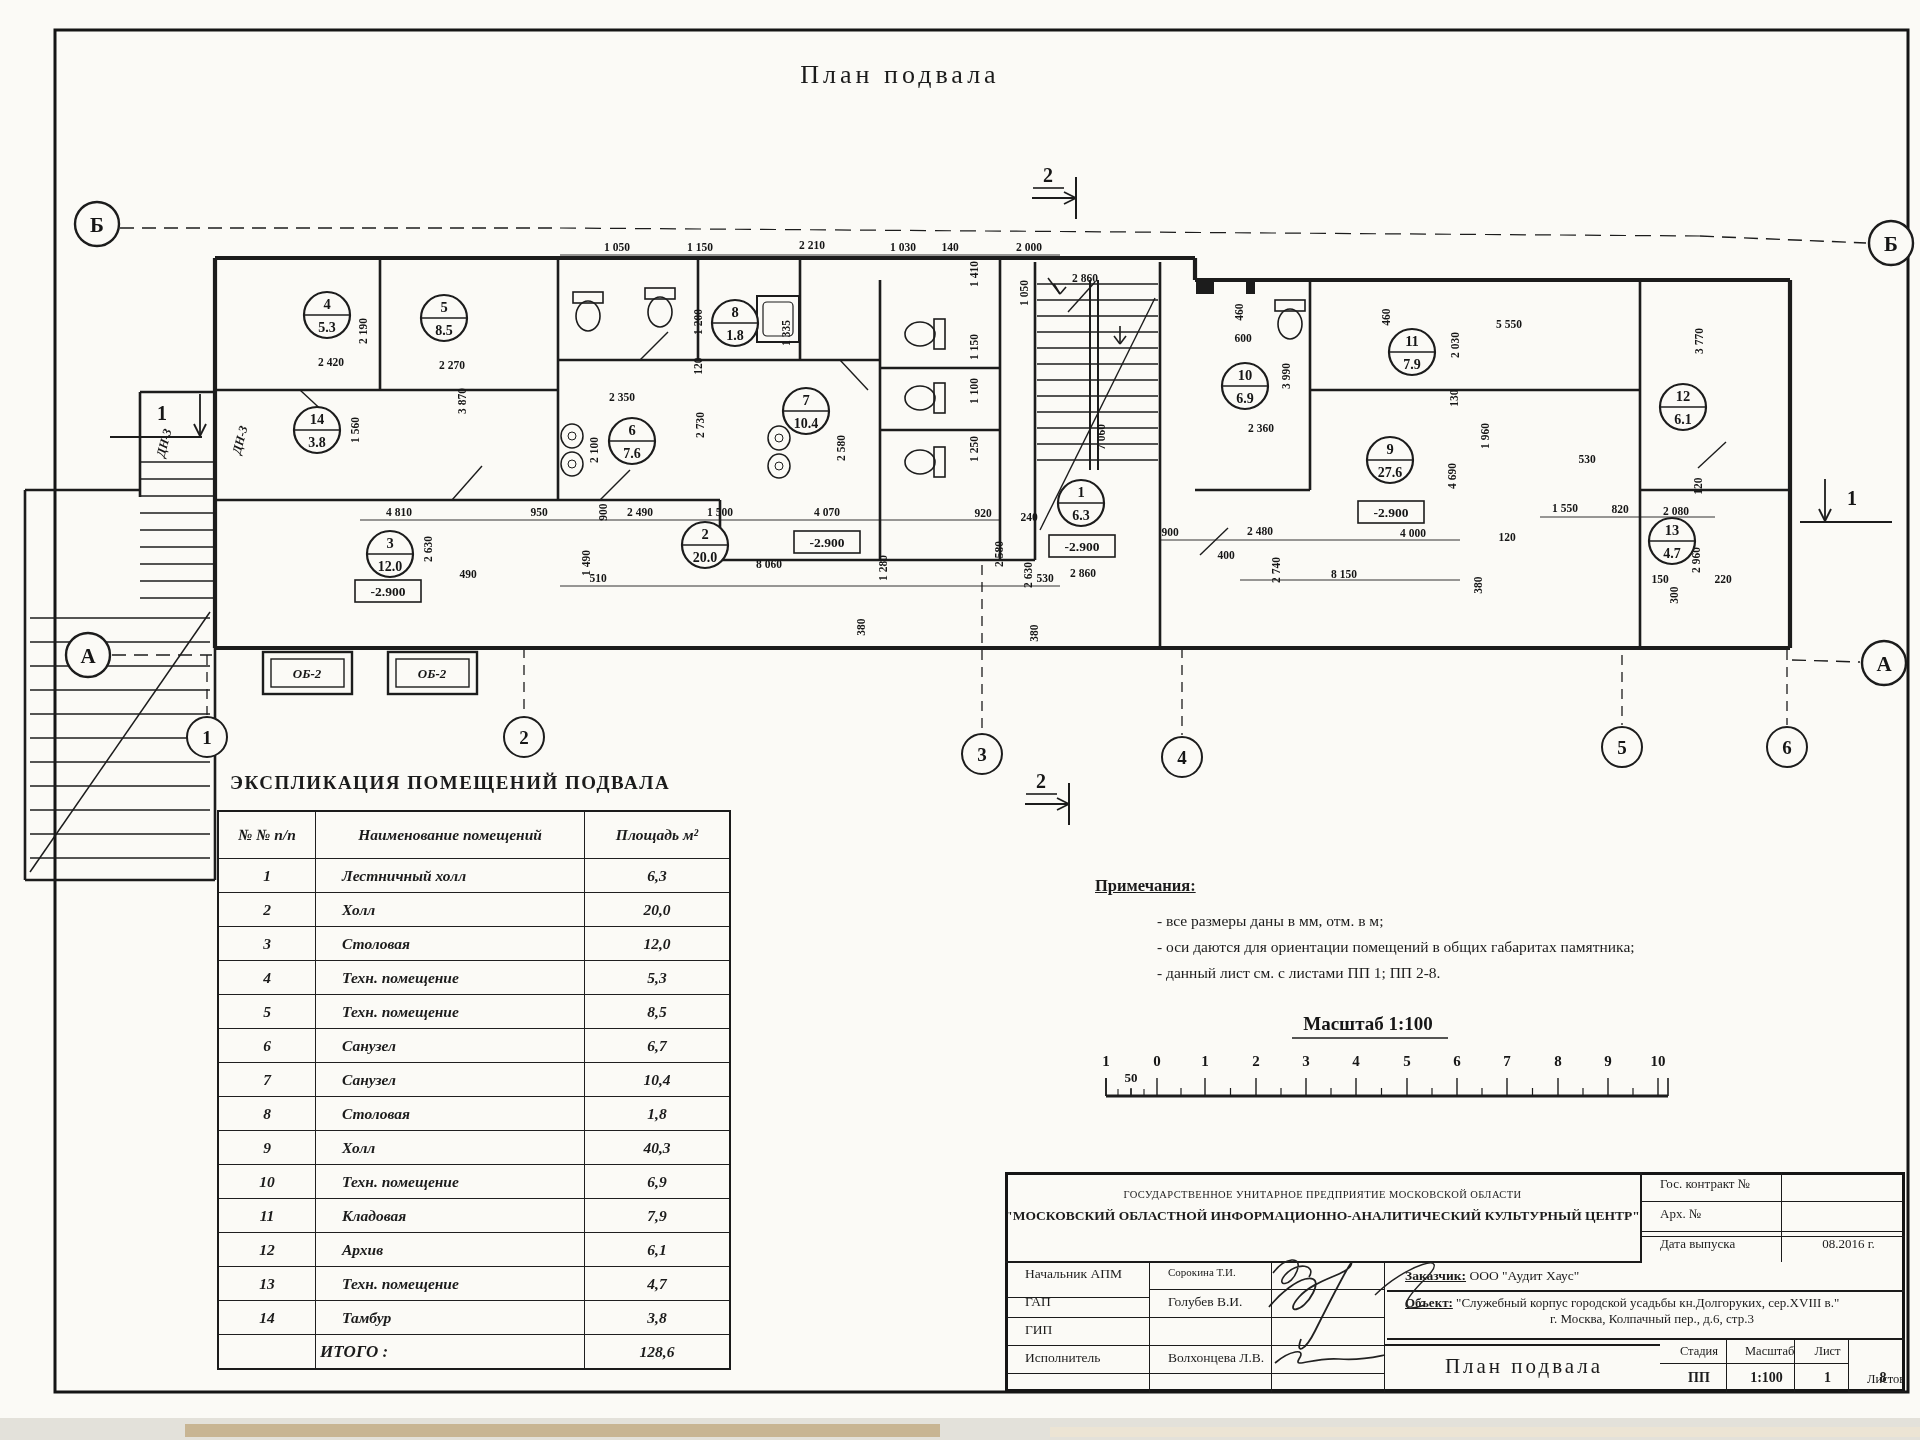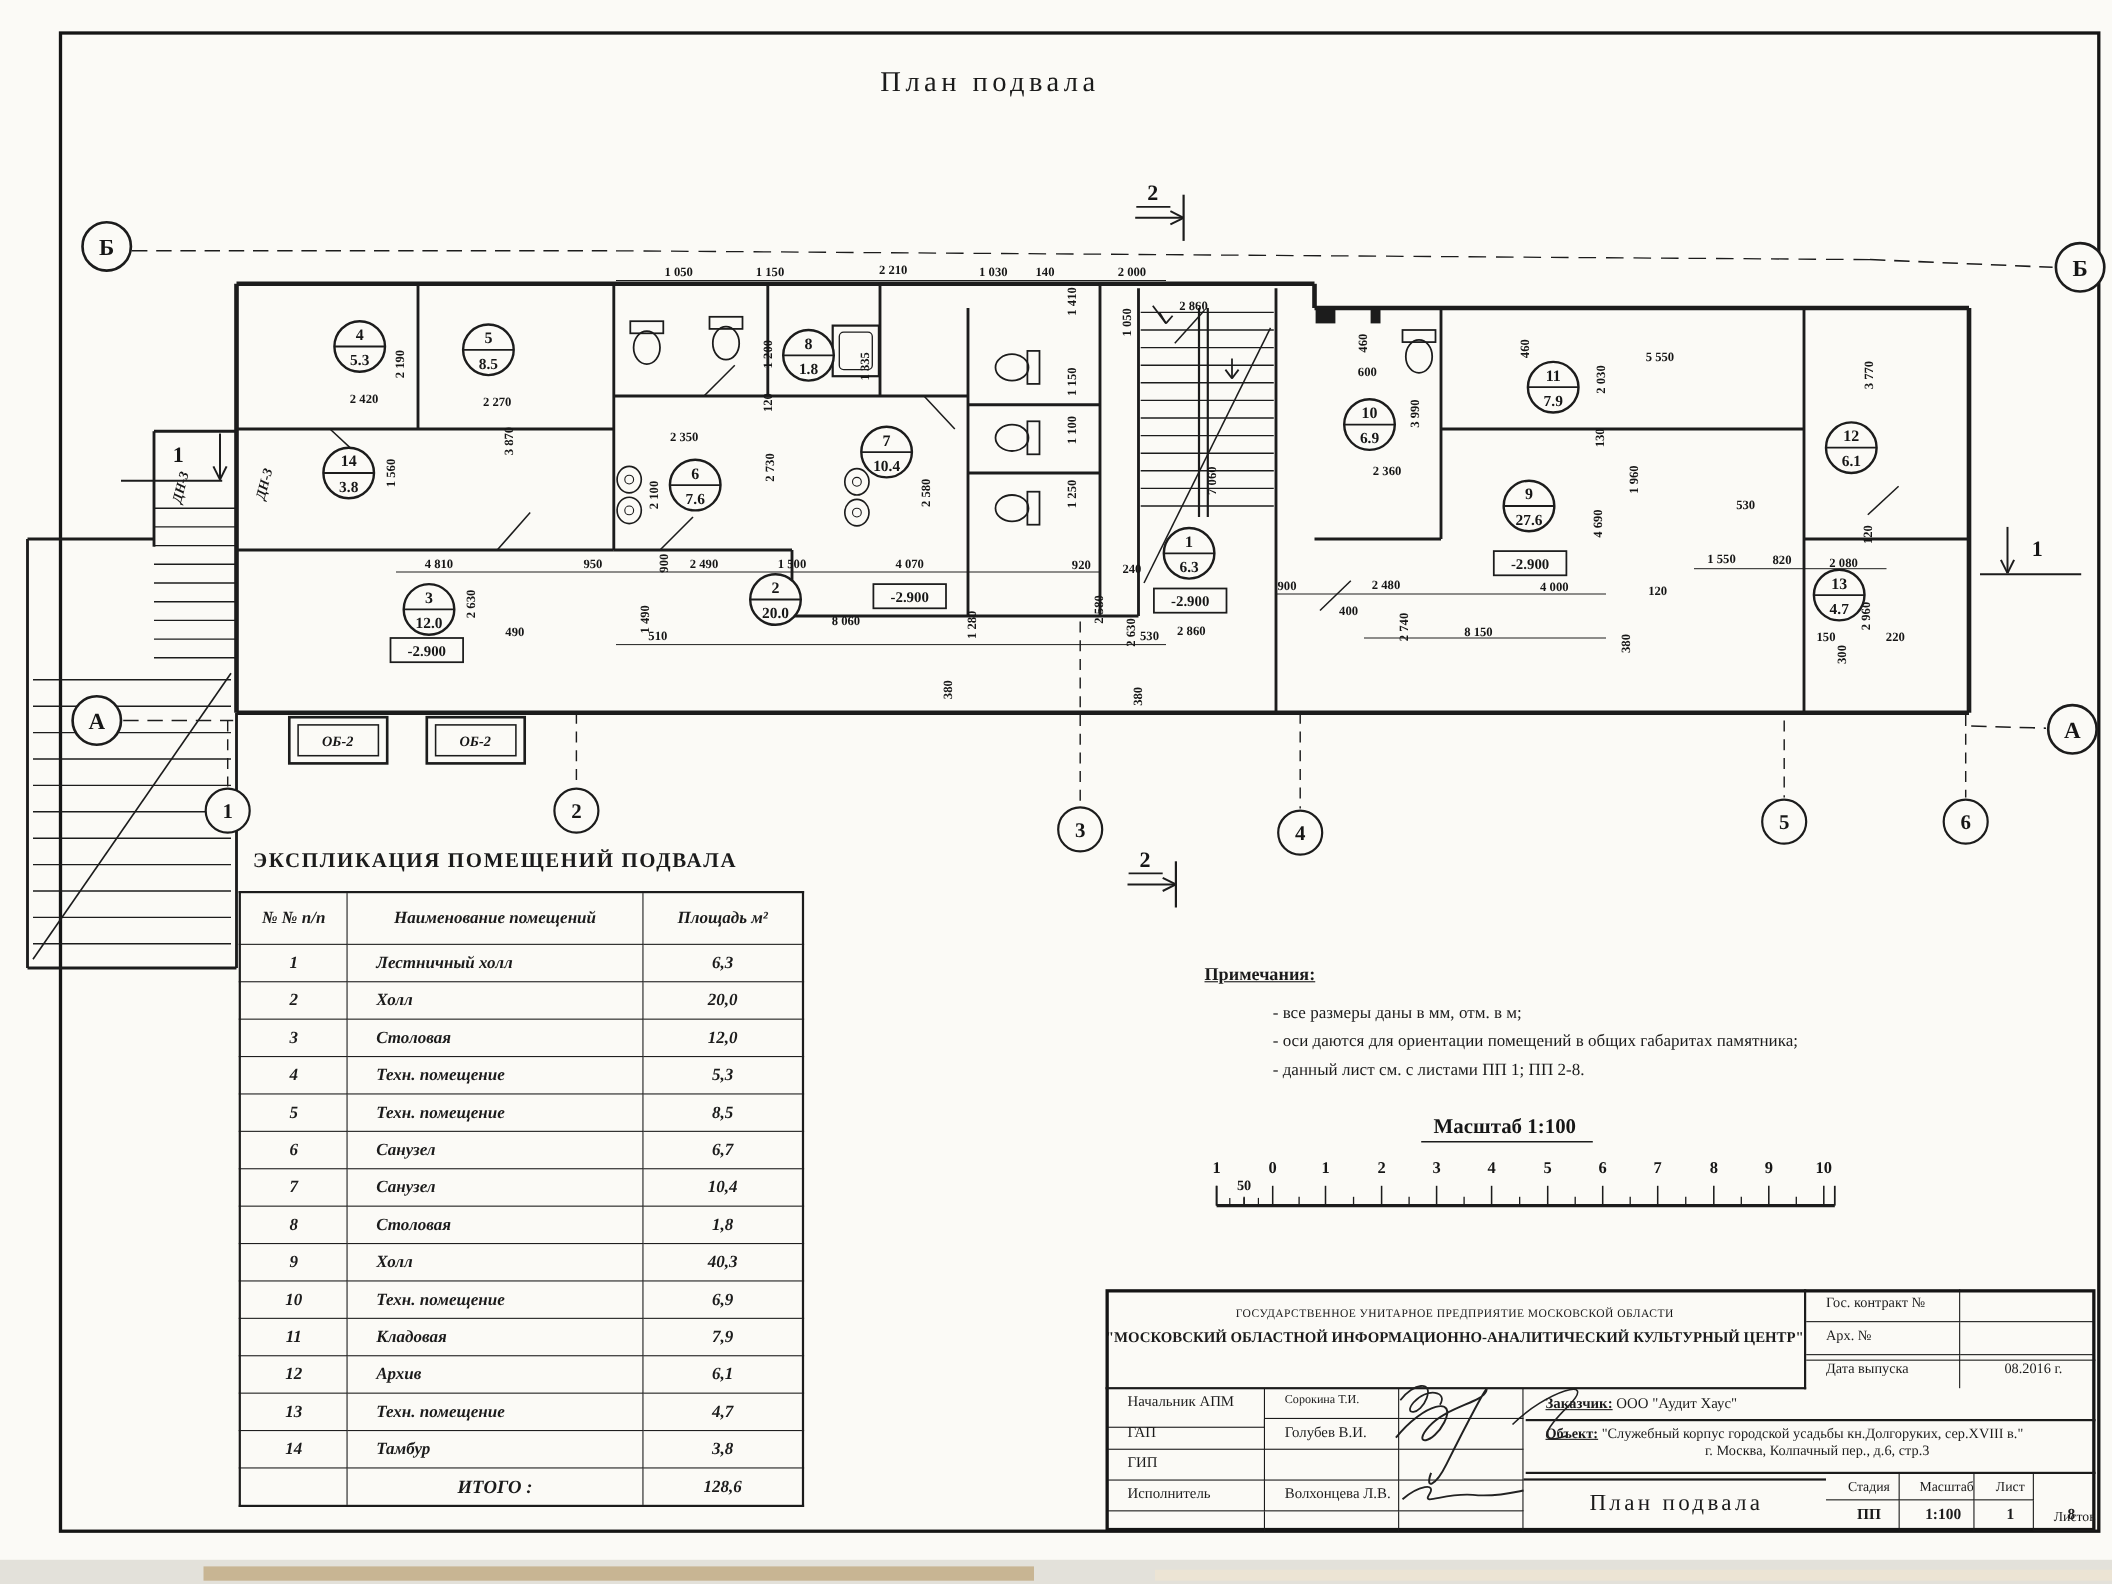--- a/index.html
+++ b/index.html
@@ -482,21 +482,21 @@
           <td class="c-name">Техн. помещение</td>
           <td class="c-area">4,7</td>
         </tr>
         <tr>
           <td class="c-num">14</td>
           <td class="c-name">Тамбур</td>
           <td class="c-area">3,8</td>
         </tr>
         <tr>
           <td class="c-num"></td>
-          <td class="c-name" style="text-align:center;padding-left:4px;font-size:17px">ИТОГО :</td>
+          <td class="c-name" style="text-align:left;padding-left:4px;font-size:17px">ИТОГО :</td>
           <td class="c-area">128,6</td>
         </tr>
       </tbody>
   </table>
 
   <div class="abs" id="notes">
     <div class="nh">Примечания:</div>
     <div id="notes-lines">
         <div class="nl">- все размеры даны  в  мм, отм. в м;</div>
         <div class="nl">- оси даются для ориентации помещений  в общих габаритах памятника;</div>

